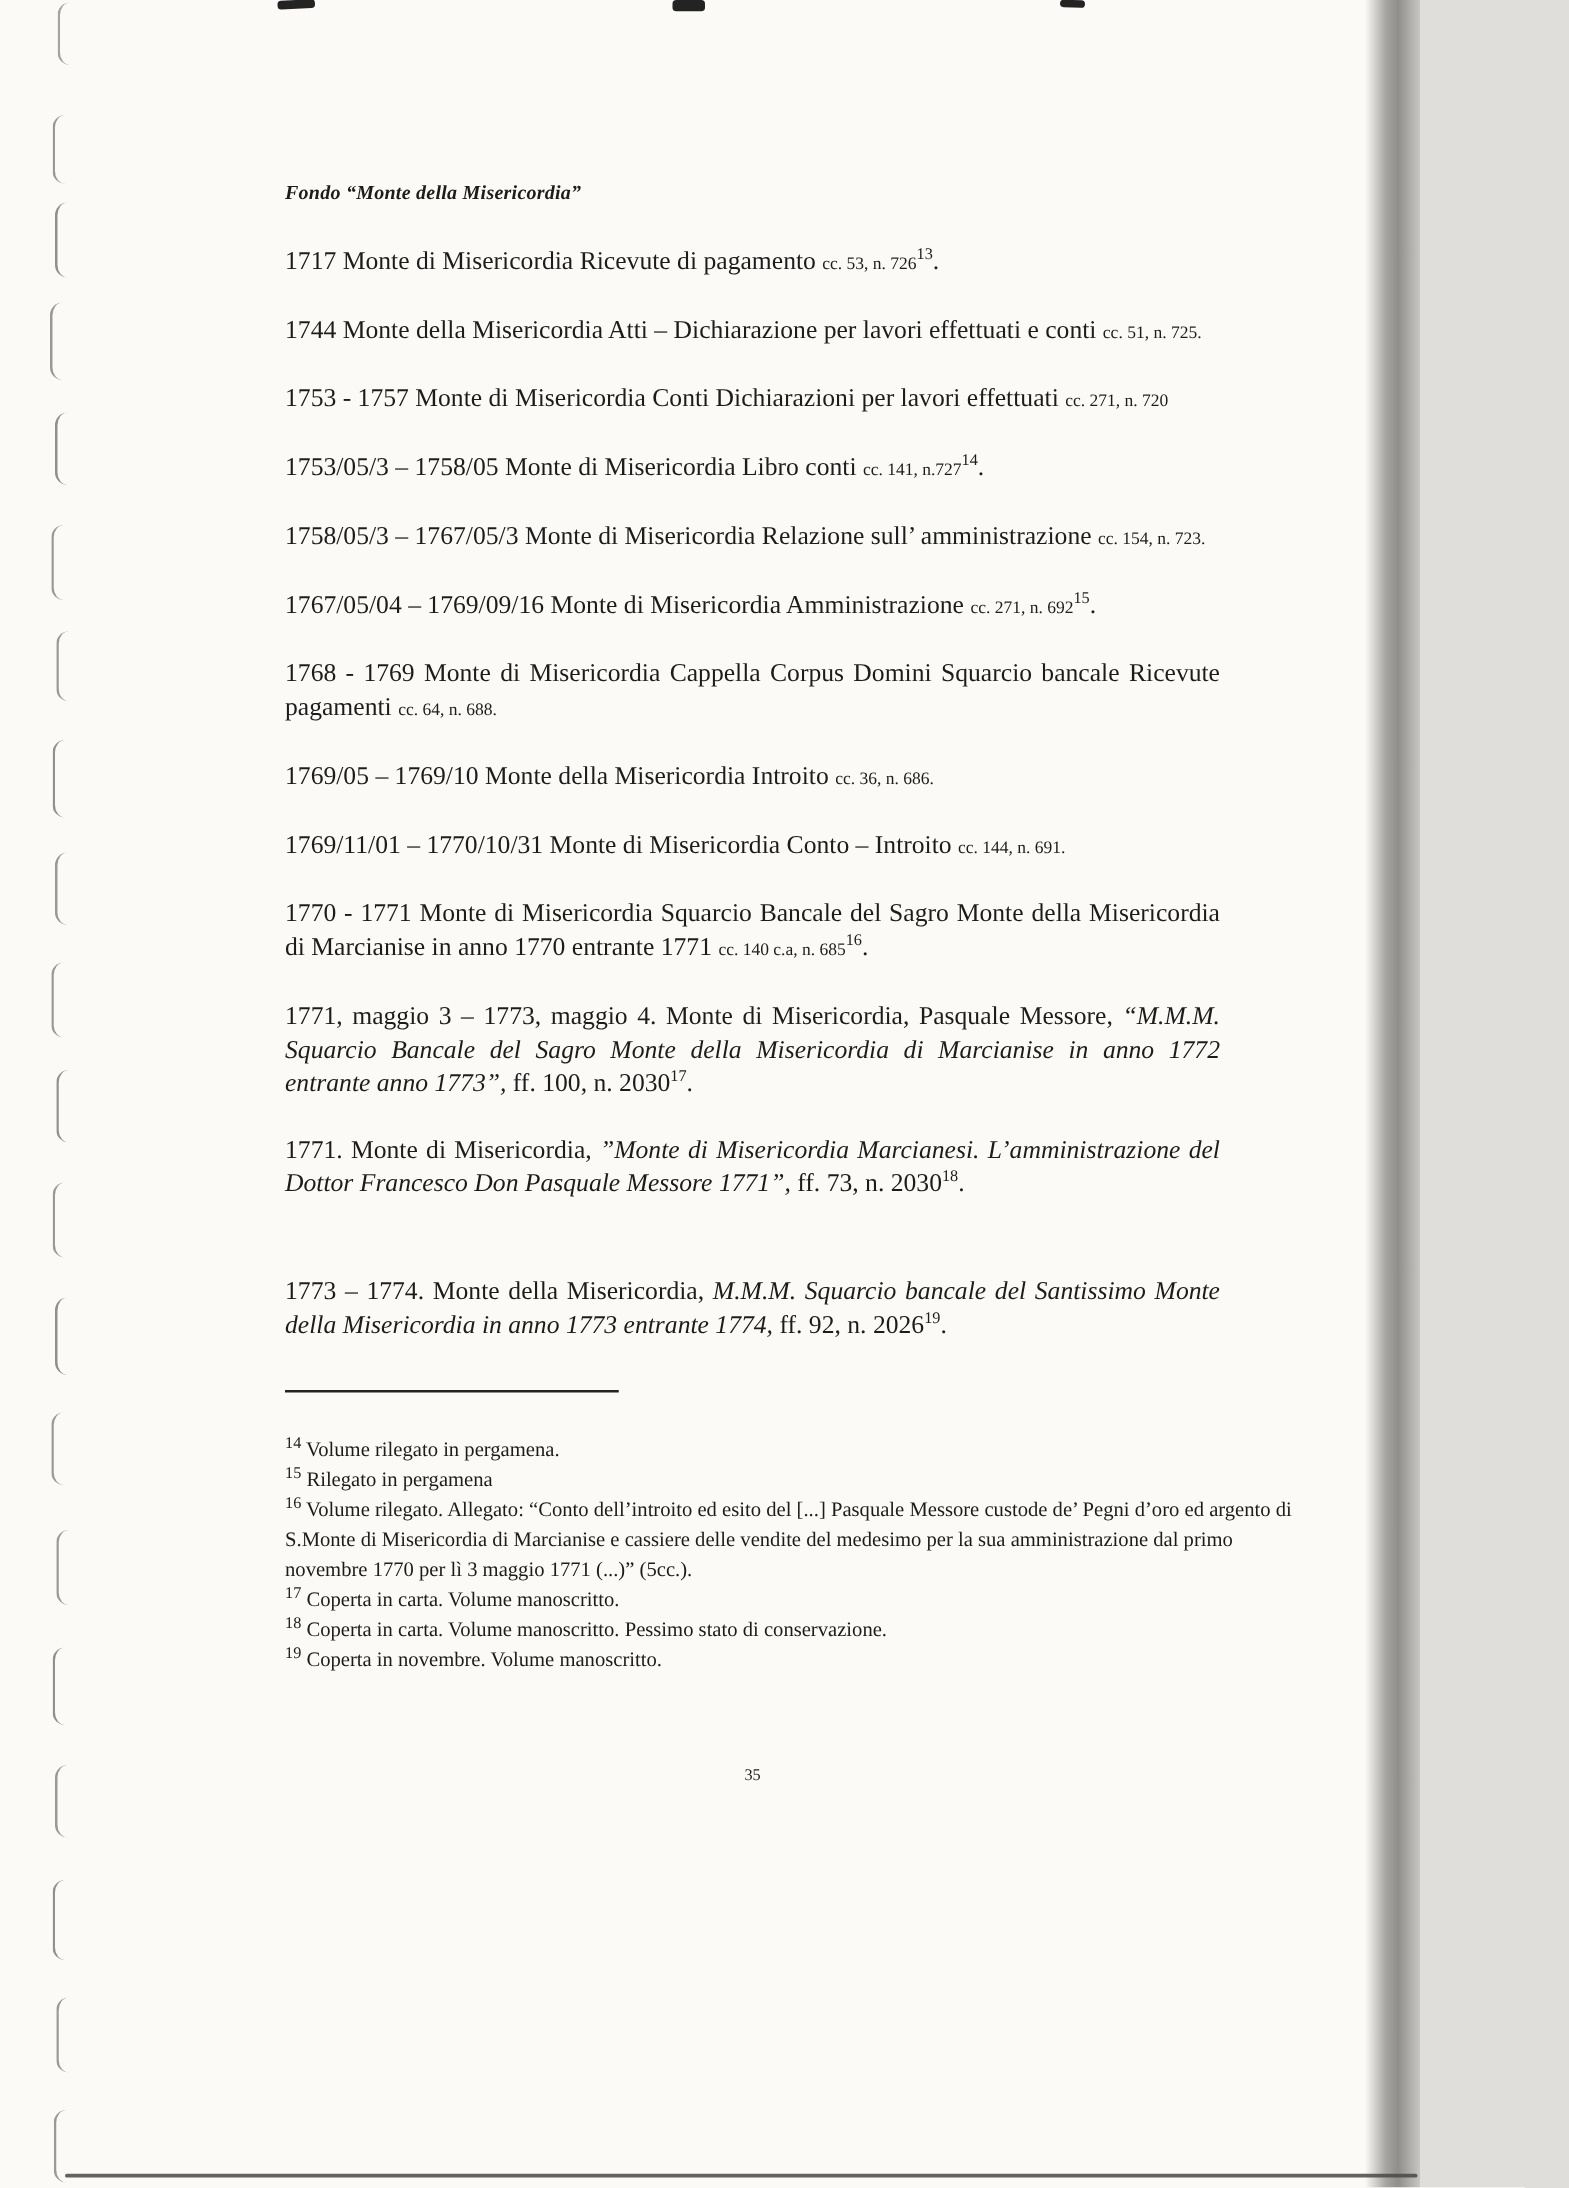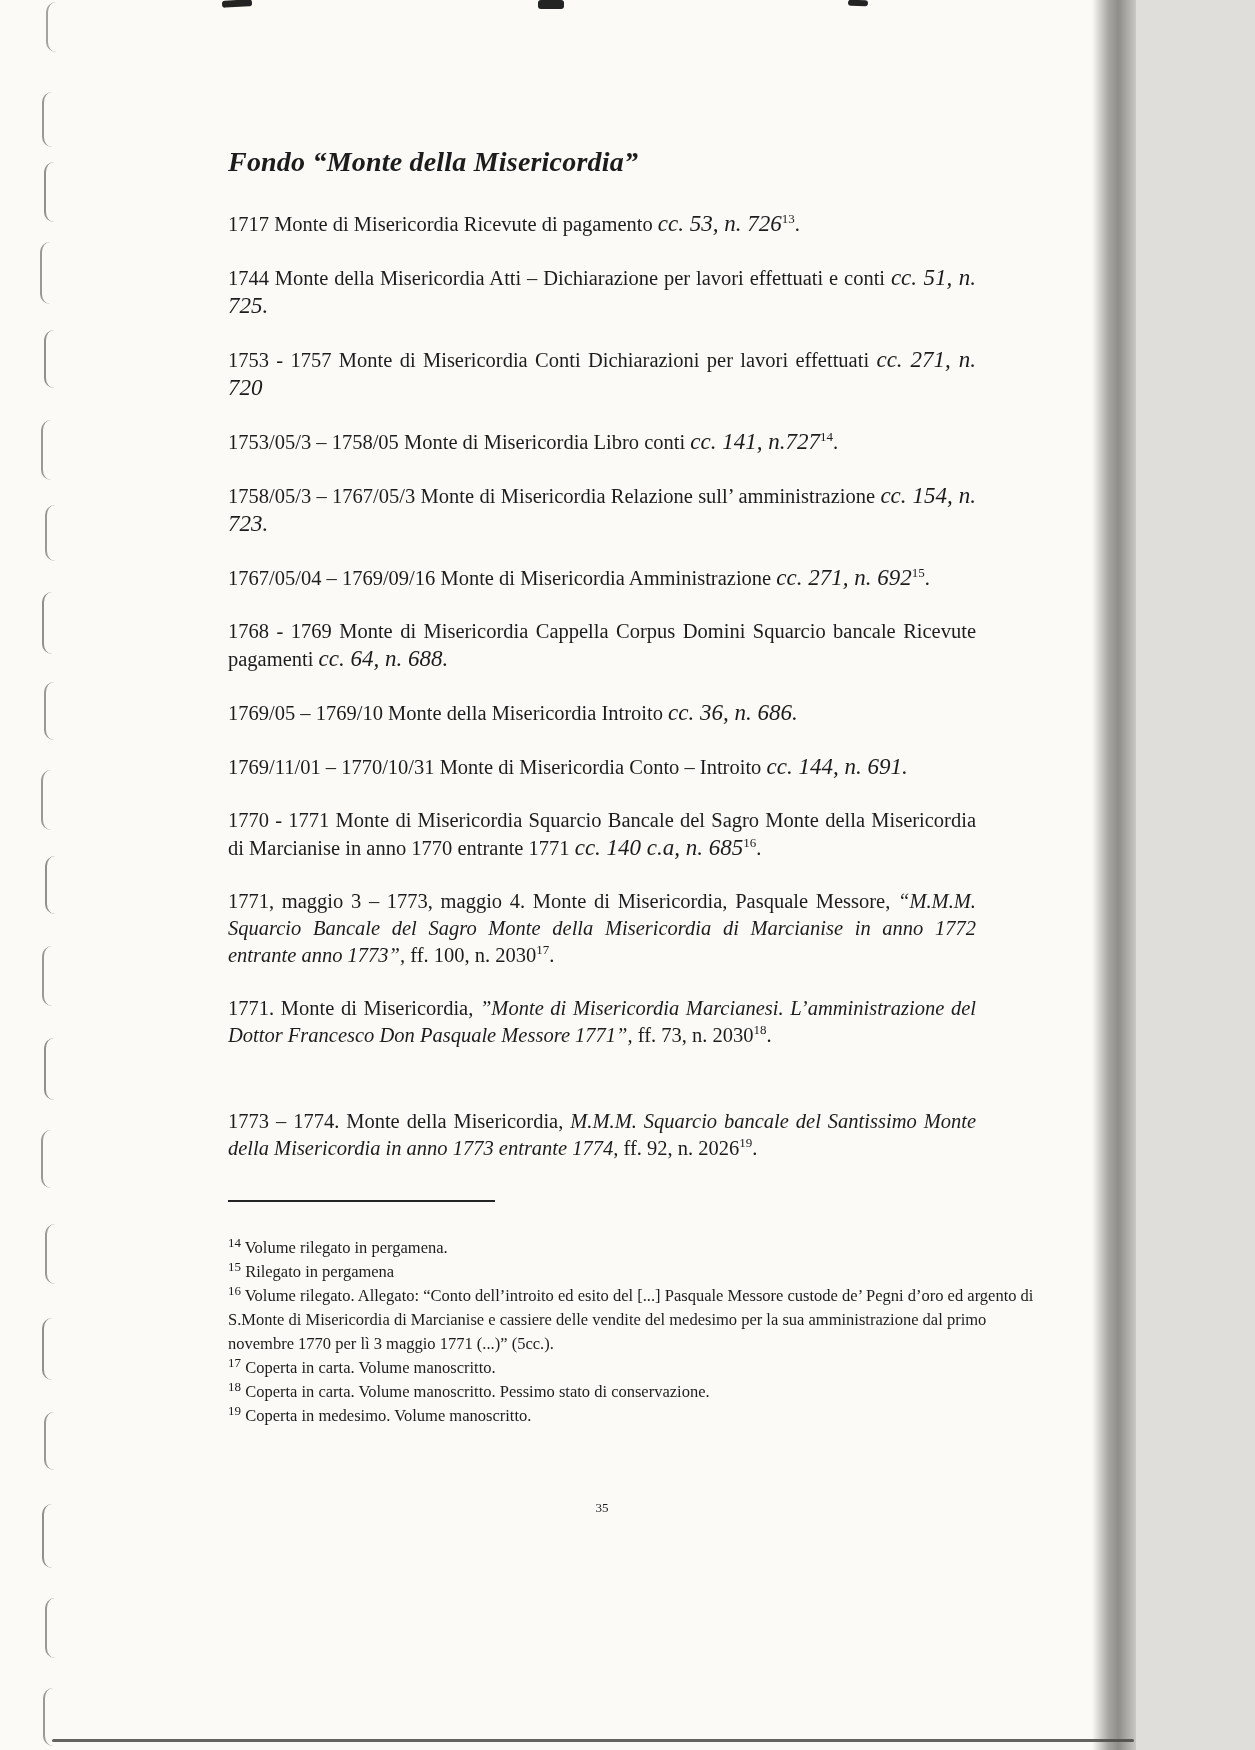--- a/index.html
+++ b/index.html
@@ -26,31 +26,31 @@
   }
   .top-smudge { position:absolute; background:#232323; border-radius:3px; }
   .scan-mark {
     position:absolute; width:10px;
     border-left:2.5px solid #3a3a3a;
     border-radius:10px 0 0 10px;
   }
   
   .content { position:absolute; left:228px; top:146px; width:748px; }
   .doc-title {
-    font-size:28px; font-weight:bold; font-style:italic;
+    font-size:16px; font-weight:bold; font-style:italic;
     margin:0 0 32px 0; letter-spacing:.2px;
   }
   .entry {
     font-size:20.5px; line-height:27px;
     margin:0 0 26px 0; text-align:justify;
   }
   .entry:last-of-type { margin-top:59px; }
   .seg-n { }
   .seg-i { font-style:italic; }
-  .seg-s { font-size:23px;font-style:italic; }
+  .seg-s { font-size:14px; }
   sup { font-size:13px; line-height:0; }
   .fn-rule {
     width:267px; height:0; border:none; border-top:2px solid #242424;
     margin:38px 0 34px 0;
   }
   .footnotes { width:818px; font-size:16.5px; line-height:24px; }
   .footnote { margin:0; }
   .page-number {
     width:748px; text-align:center; font-size:13px; margin-top:72px;
   }
@@ -85,21 +85,21 @@
     </div>
 
   <hr class="fn-rule">
 
   <div class="footnotes">
       <p class="footnote"><sup>14</sup><span> Volume rilegato in pergamena.</span></p>
       <p class="footnote"><sup>15</sup><span> Rilegato in pergamena</span></p>
       <p class="footnote"><sup>16</sup><span> Volume rilegato. Allegato: “Conto dell’introito ed esito del [...] Pasquale Messore custode de’ Pegni d’oro ed argento di S.Monte di Misericordia di Marcianise e cassiere delle vendite del medesimo per la sua amministrazione dal primo novembre 1770 per lì 3 maggio 1771 (...)” (5cc.).</span></p>
       <p class="footnote"><sup>17</sup><span> Coperta in carta. Volume manoscritto.</span></p>
       <p class="footnote"><sup>18</sup><span> Coperta in carta. Volume manoscritto. Pessimo stato di conservazione.</span></p>
-      <p class="footnote"><sup>19</sup><span> Coperta in medesimo. Volume manoscritto.</span></p>
+      <p class="footnote"><sup>19</sup><span> Coperta in novembre. Volume manoscritto.</span></p>
     </div>
 
   <div class="page-number">35</div>
 </div>
 
 <div class="scan-mark" style="left: 46px; top: 2px; height: 50px; opacity: 0.45;"></div>
 <div class="scan-mark" style="left: 42px; top: 92px; height: 55px; opacity: 0.5;"></div>
 <div class="scan-mark" style="left: 44px; top: 162px; height: 60px; opacity: 0.55;"></div>
 <div class="scan-mark" style="left: 40px; top: 242px; height: 62px; opacity: 0.5;"></div>
 <div class="scan-mark" style="left: 44px; top: 330px; height: 58px; opacity: 0.55;"></div>

